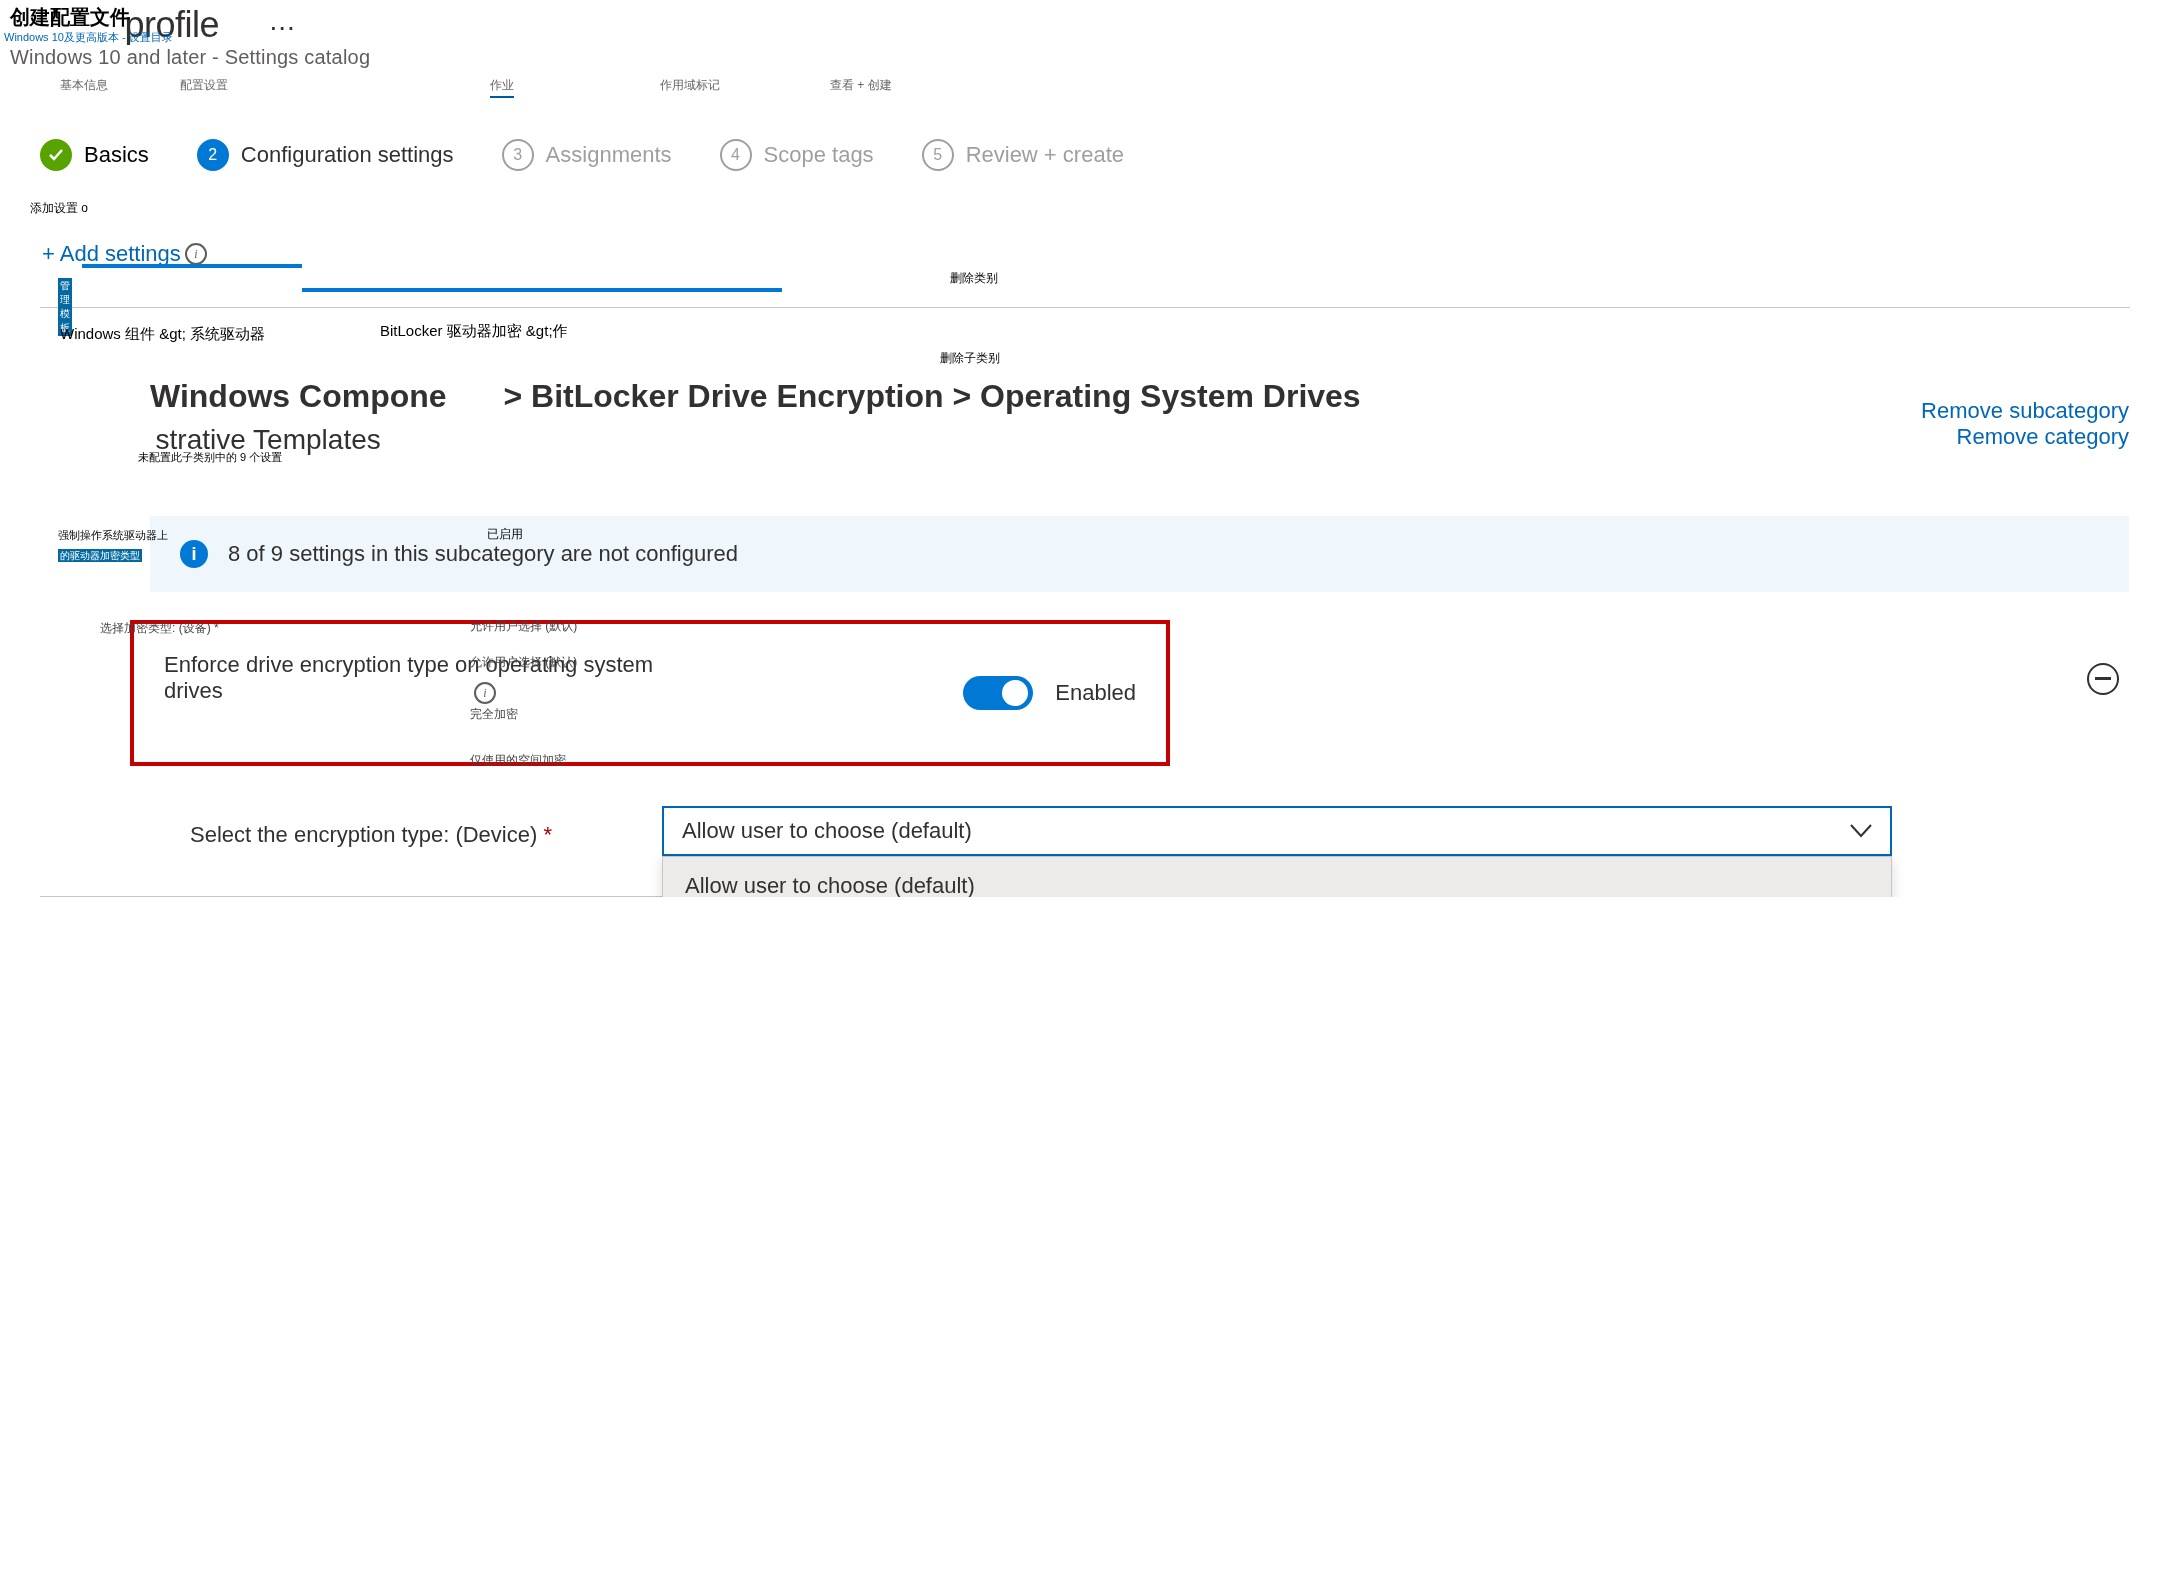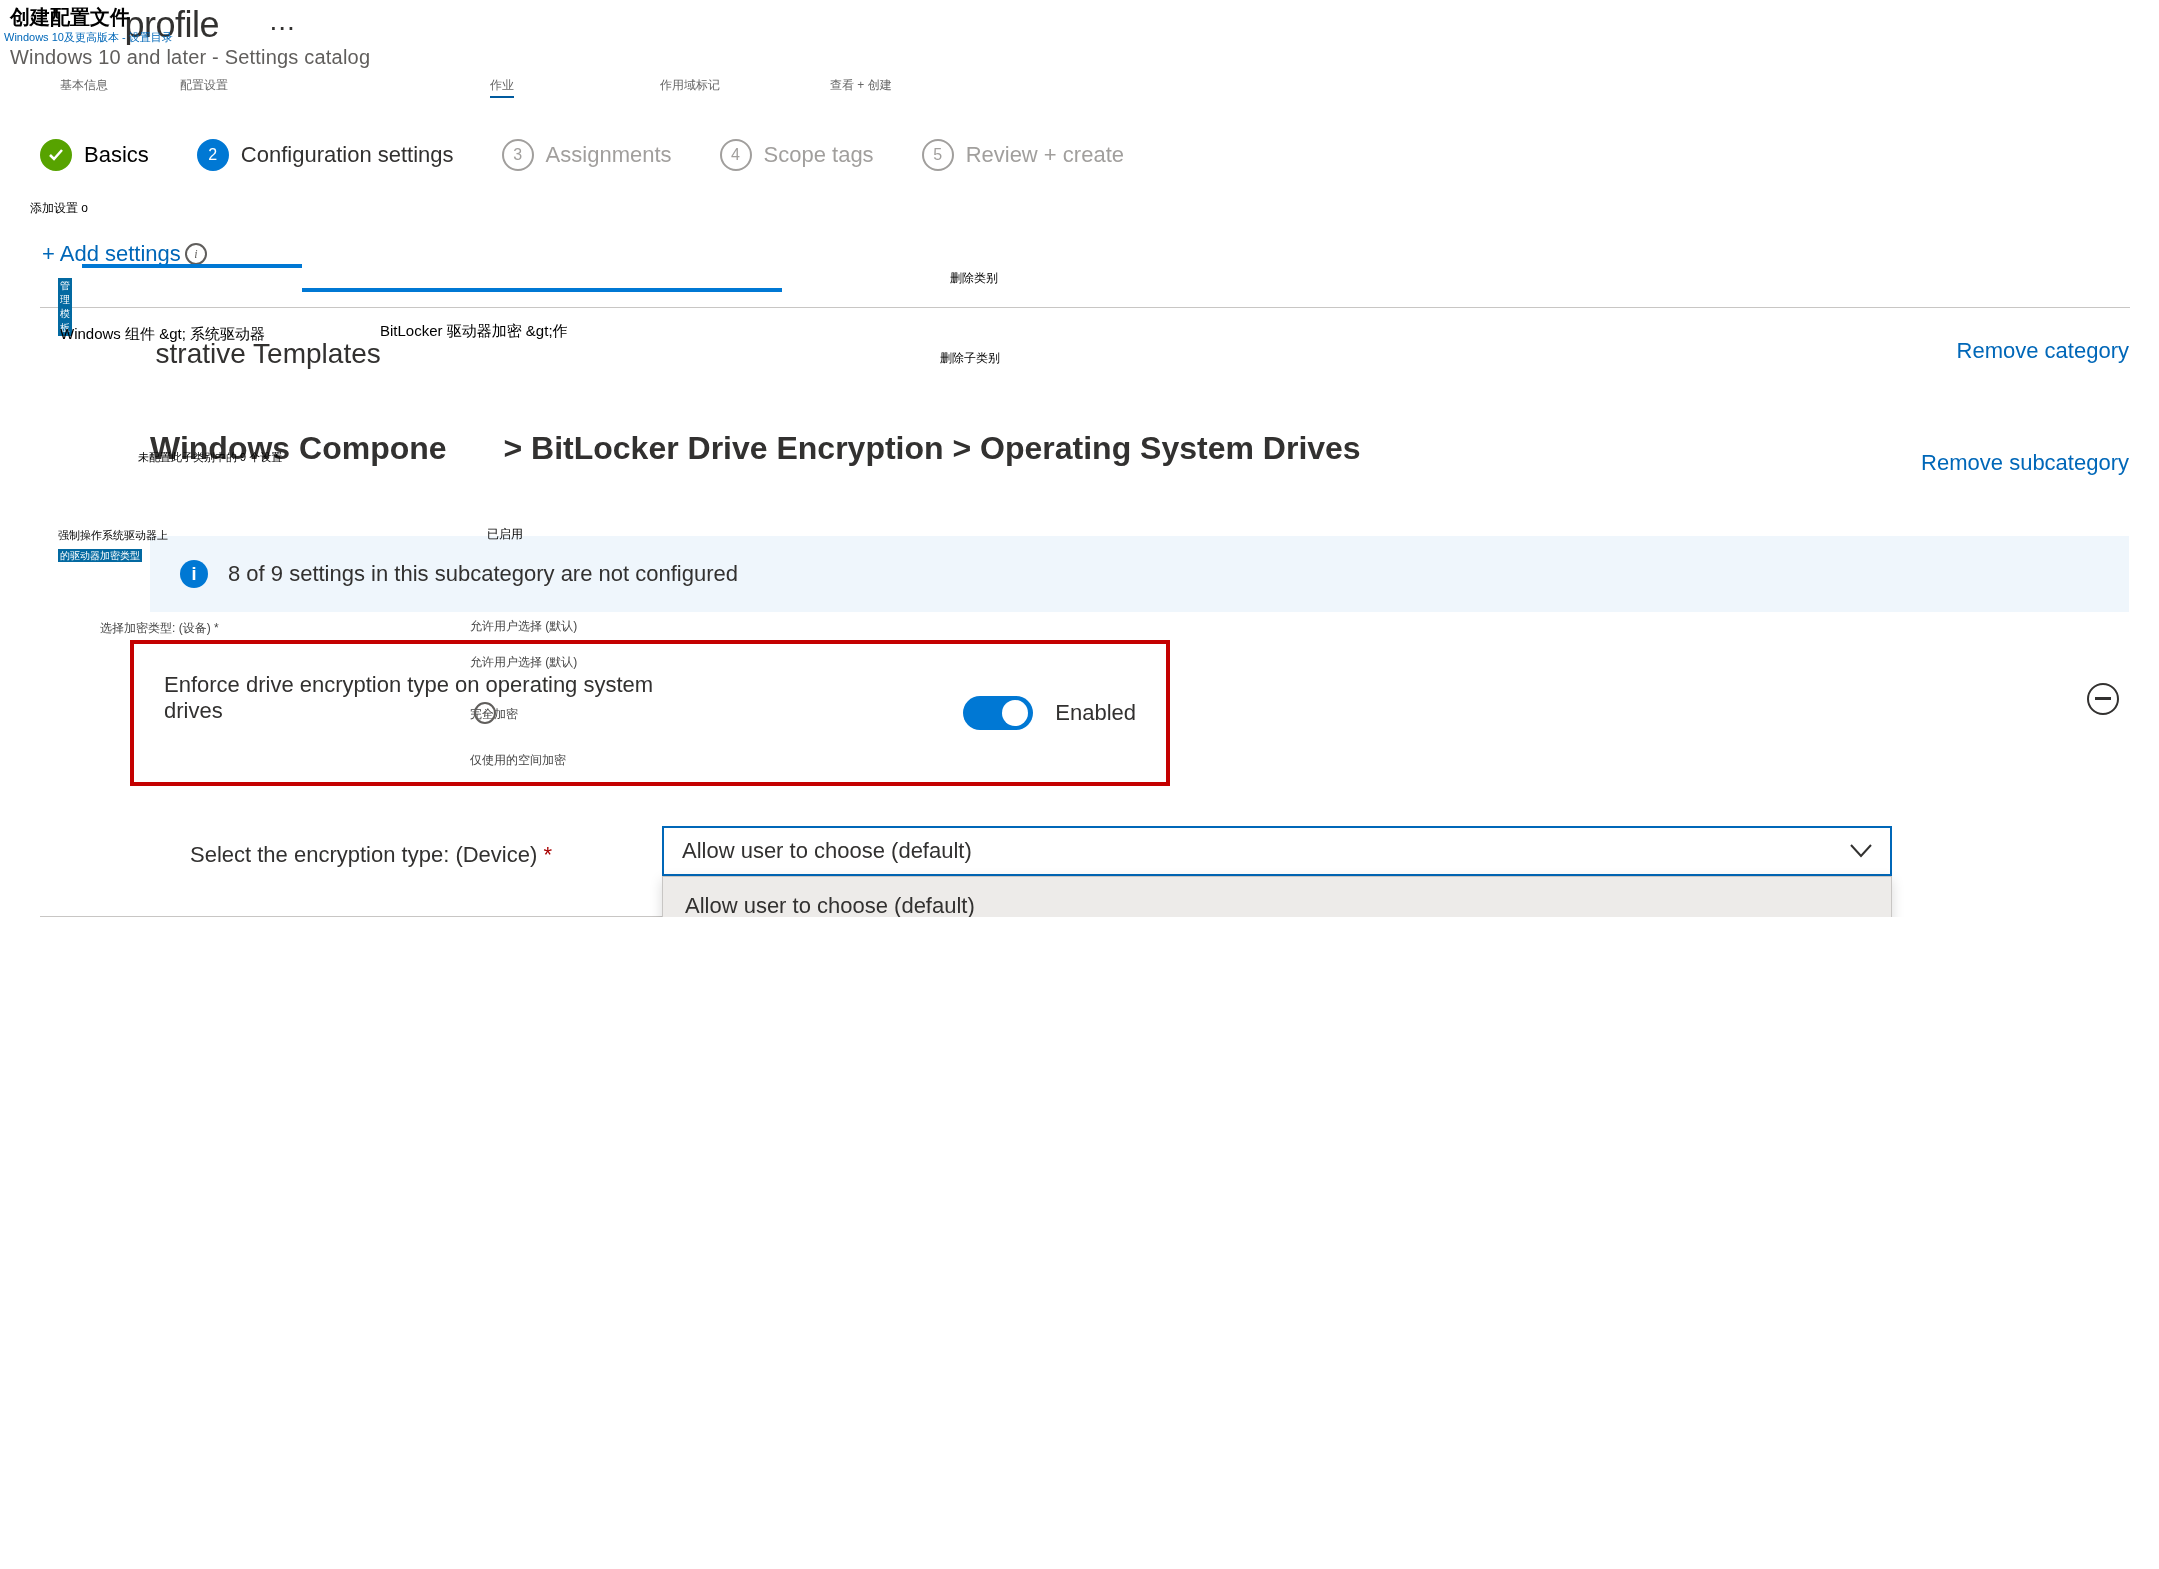--- a/index.html
+++ b/index.html
@@ -204,32 +204,32 @@
   <div class="active-underline"></div>
 
   <div style="height:40px"></div>
   <div class="add-settings">
     <span>+ Add settings</span>
     <span class="info-circ">i</span>
   </div>
 
   <div class="divider"></div>
 
+  <div class="row" style="align-items:center;margin-top:20px">
+    <div class="breadcrumb">
+      Windows Compone<span style="visibility:hidden">nts</span> &gt; BitLocker Drive Encryption &gt; Operating System Drives
+    </div>
+    <div class="link" style="margin-top:60px">Remove subcategory</div>
+  </div>
+
   <div class="row">
     <div class="cat-title">
       <span style="visibility:hidden">Admini</span><span>strative Templates</span>
     </div>
     <div class="link">Remove category</div>
-  </div>
-
-  <div class="row" style="align-items:center;margin-top:20px">
-    <div class="breadcrumb">
-      Windows Compone<span style="visibility:hidden">nts</span> &gt; BitLocker Drive Encryption &gt; Operating System Drives
-    </div>
-    <div class="link" style="margin-top:60px">Remove subcategory</div>
   </div>
 
   <div class="info-banner">
     <div class="i">i</div>
     <div>8 of 9 settings in this subcategory are not configured</div>
   </div>
 
   <div style="display:flex;align-items:center;">
     <div class="setting-row redbox" style="flex:0 0 1040px">
       <div class="left">

